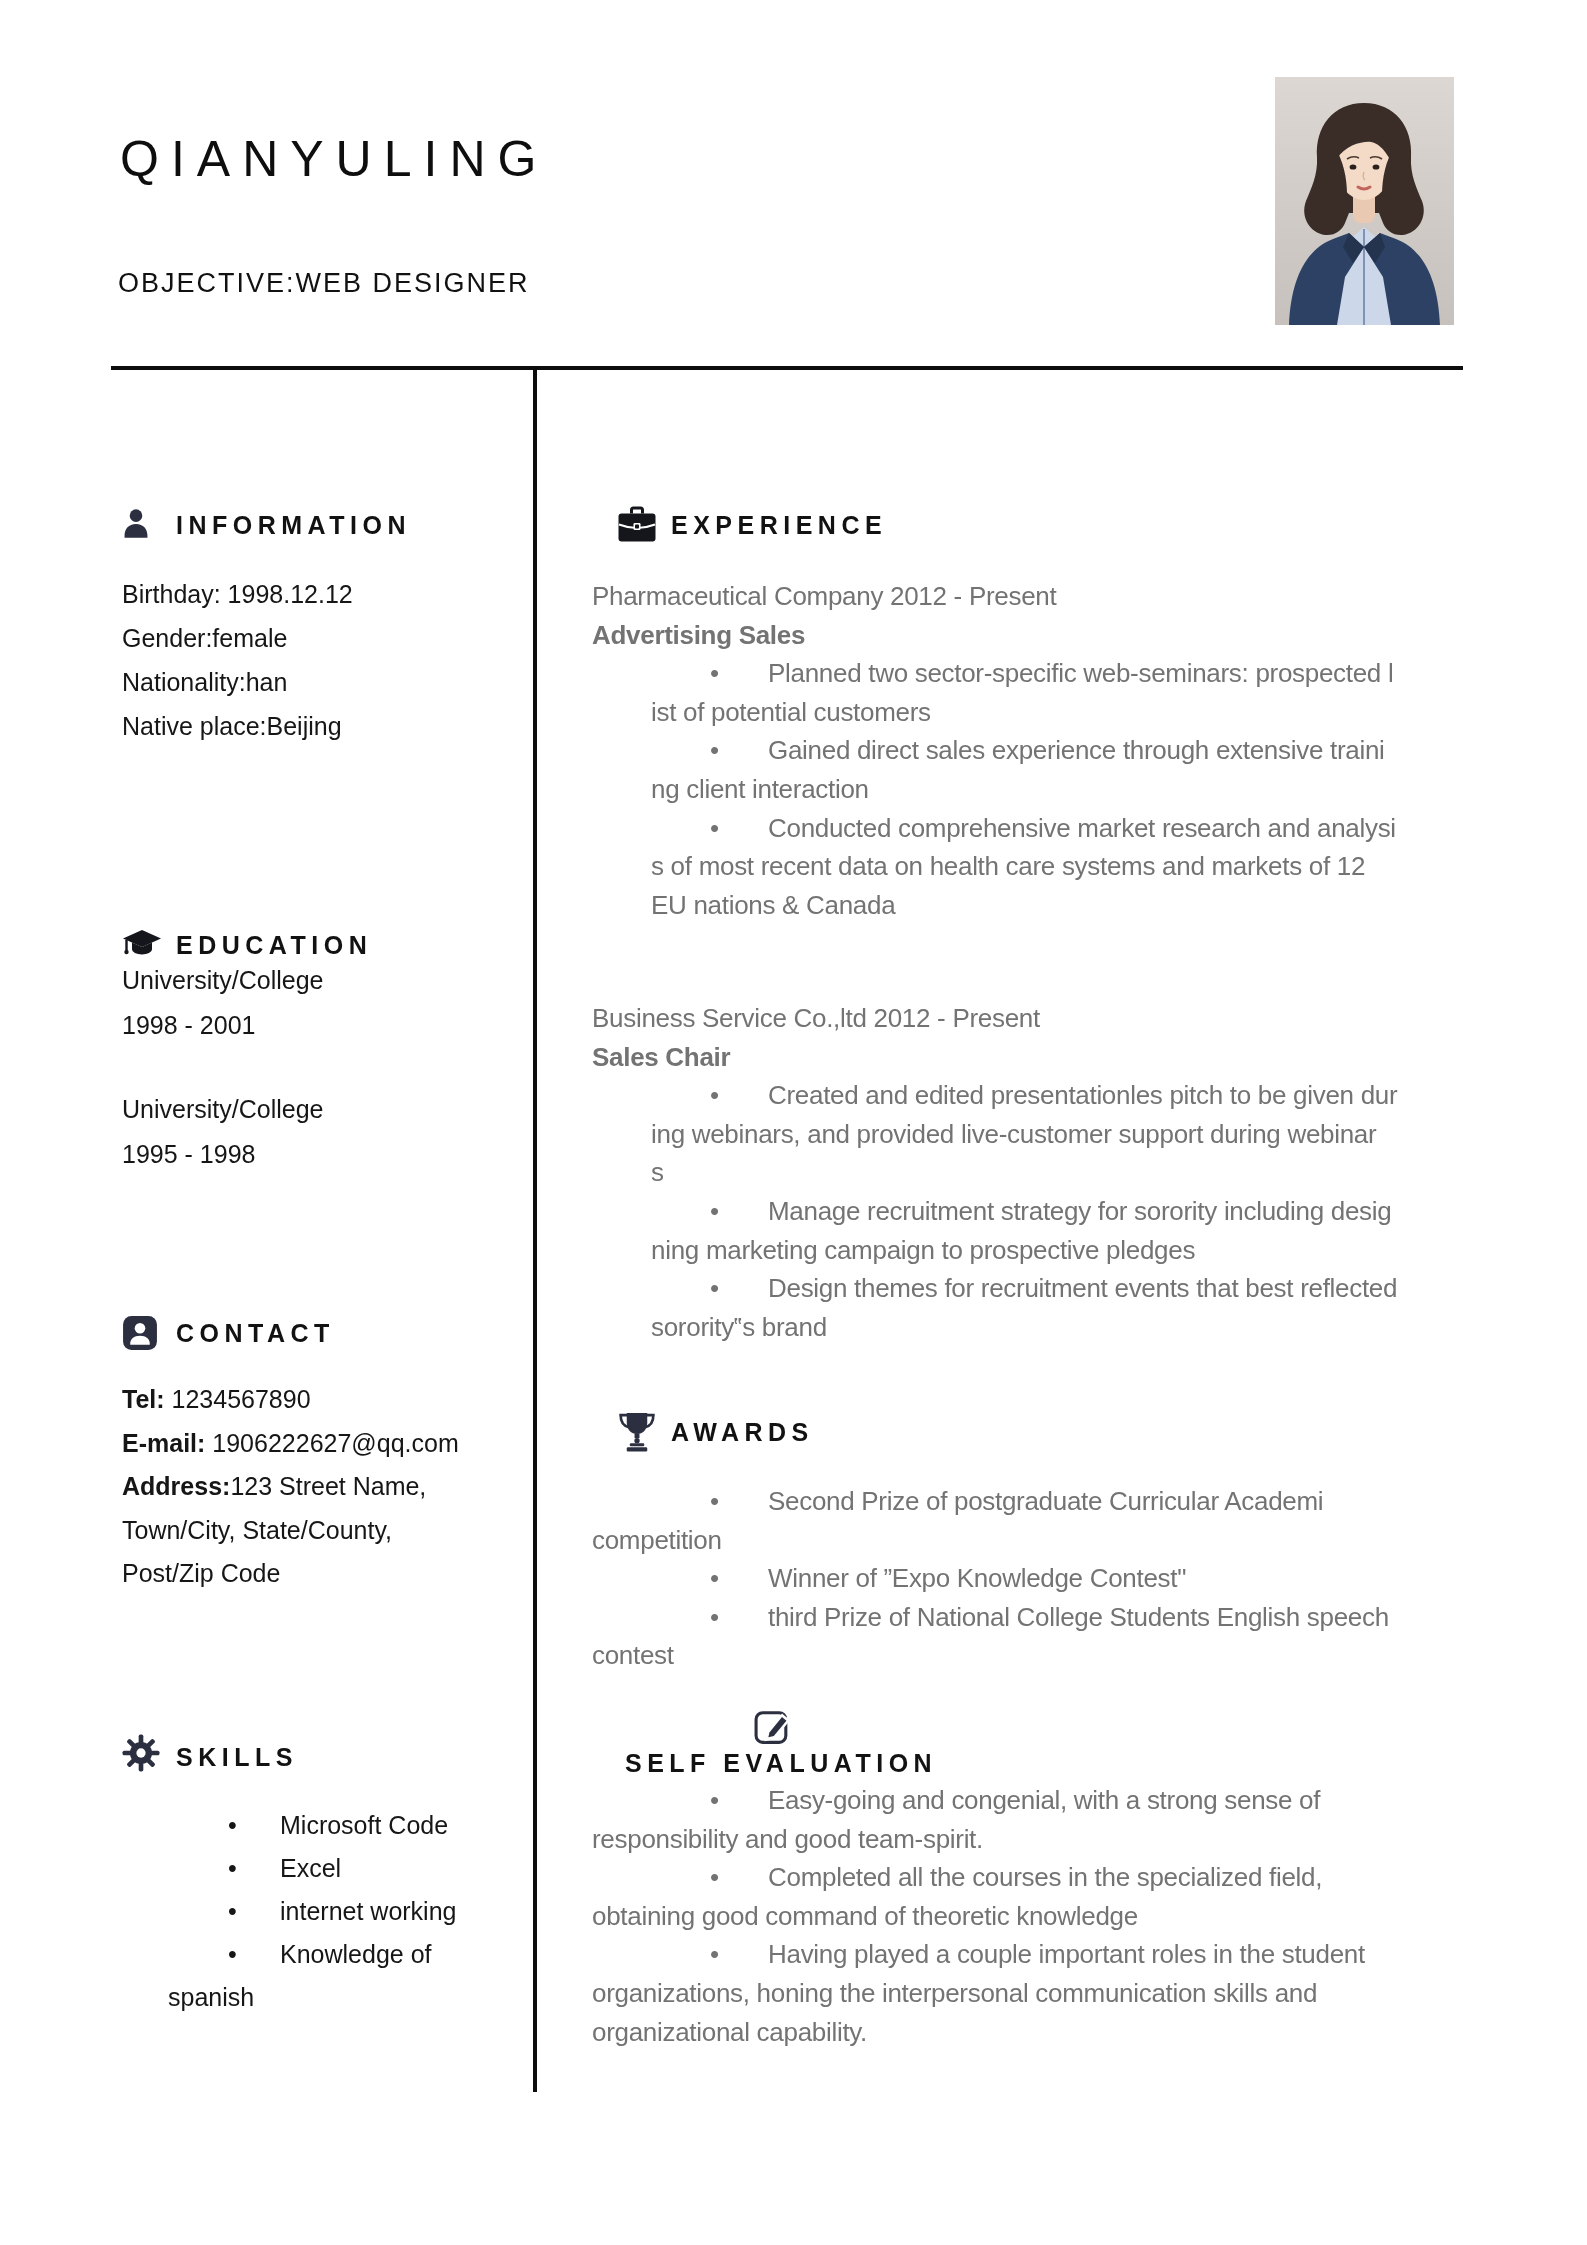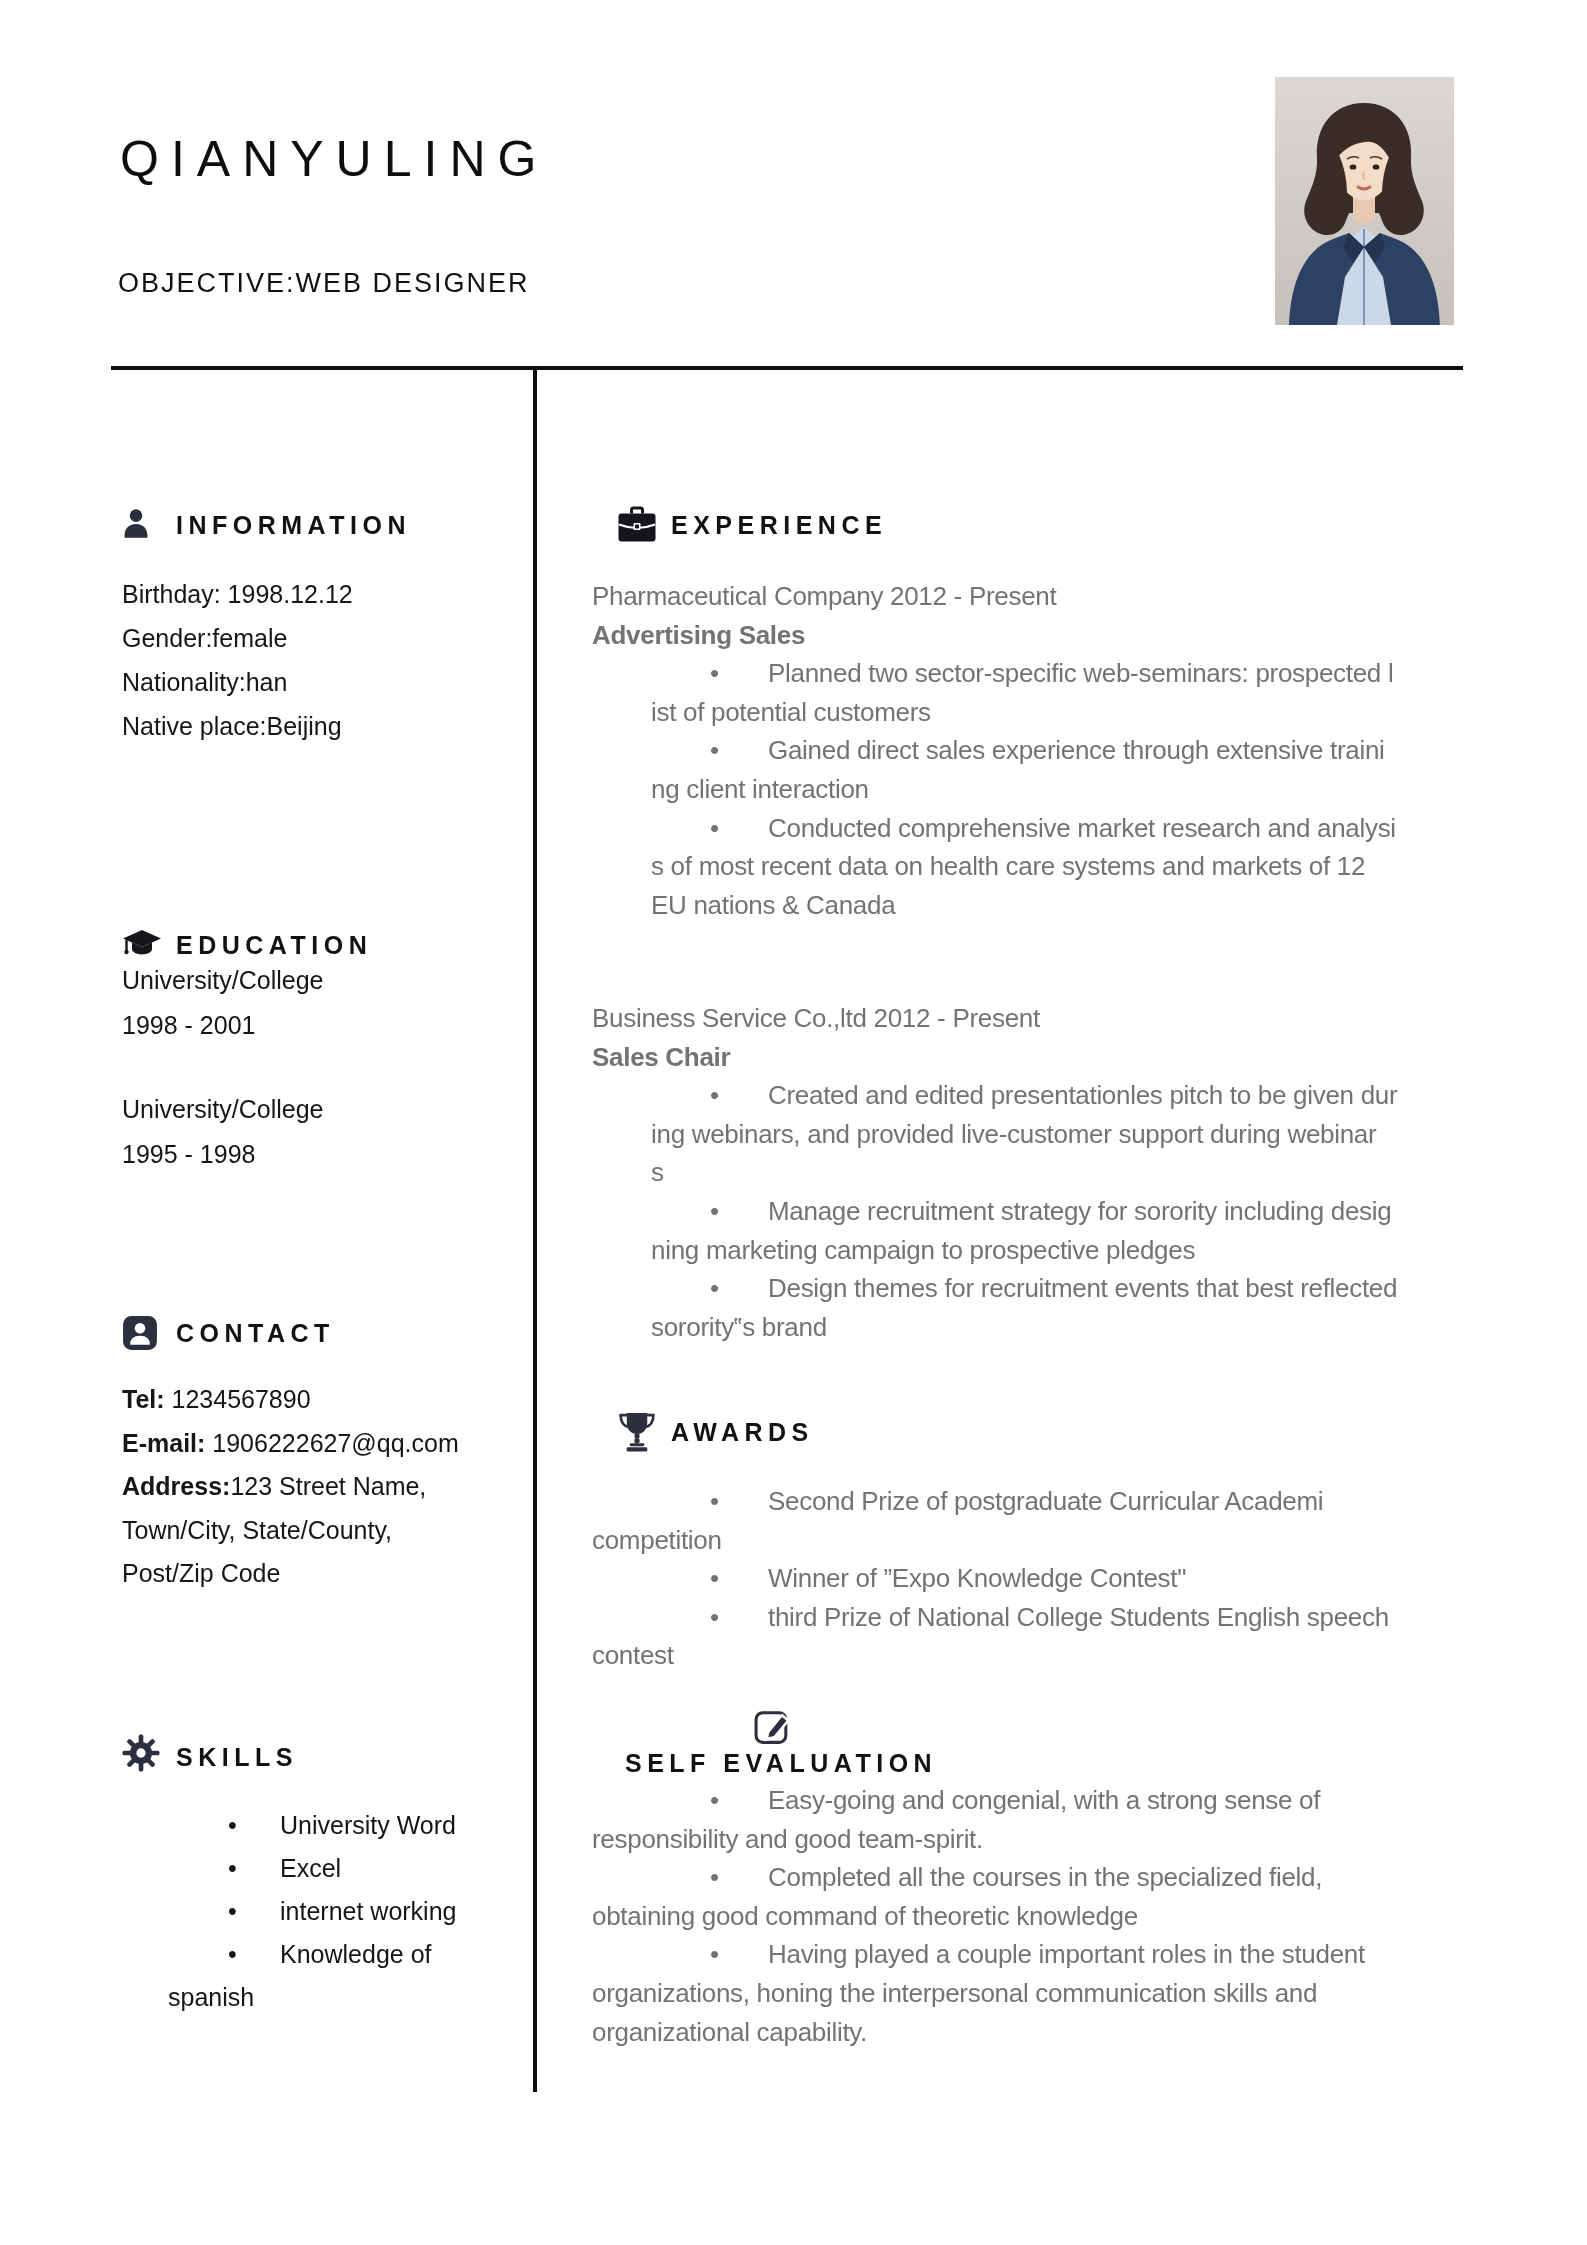--- a/index.html
+++ b/index.html
@@ -174,21 +174,21 @@
           <rect x="15.8" y="0.5" width="4.4" height="9" rx="1.6" transform="rotate(270 18 18)"></rect>
           <rect x="15.8" y="0.5" width="4.4" height="9" rx="1.6" transform="rotate(315 18 18)"></rect>
           <circle cx="18" cy="18" r="10.5"></circle>
         </g>
         <circle cx="18" cy="18" r="4.4" fill="#fff"></circle>
       </svg>
     </span>
     <span class="lbl">SKILLS</span>
   </div>
   <div class="lblock skills-list" style="top:1804px;">
-    <div class="row lb">University Word</div>
+    <div class="row lb">Microsoft Code</div>
     <div class="row lb">Excel</div>
     <div class="row lb">internet working</div>
     <div class="row lb">Knowledge of</div>
     <div class="row lcont">spanish</div>
   </div>
 
   <div class="sec-head" style="left:617px;top:503px;">
     <span class="ico">
       <svg width="40" height="38" viewBox="0 0 40 37">
           <path d="M14.5 7 V3.5 a2 2 0 0 1 2-2 h7 a2 2 0 0 1 2 2 V7" fill="none" stroke="#15161c" stroke-width="3"></path>

